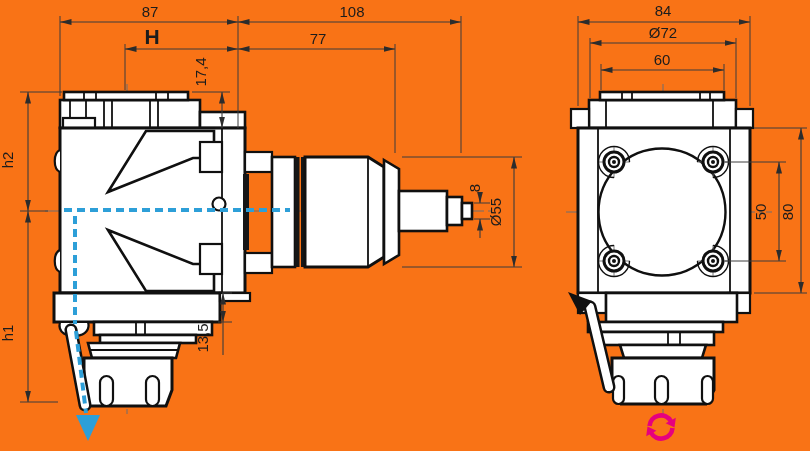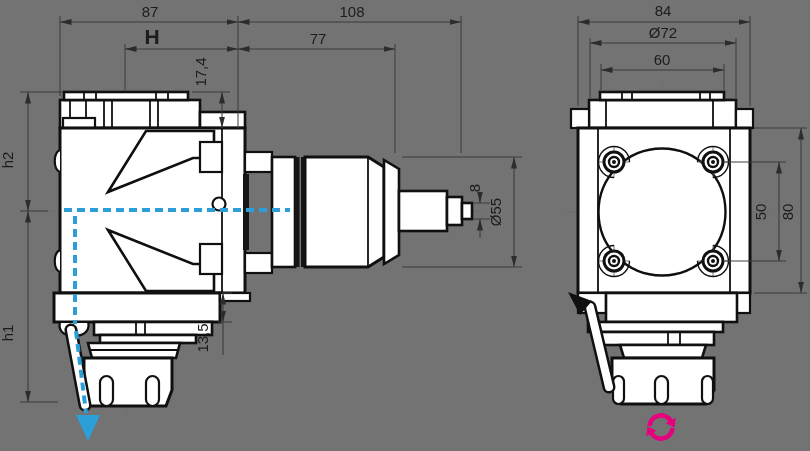--- a/index.html
+++ b/index.html
@@ -1,16 +1,16 @@
 <!DOCTYPE html>
 <html><head>
 <meta charset="utf-8">
 <style>
   html,body{margin:0;padding:0;background:#fff;}
-  .canvas{width:810px;height:451px;background:#737373;position:relative;overflow:hidden;}
+  .canvas{width:810px;height:451px;background:#f97316;position:relative;overflow:hidden;}
   svg{display:block;}
   .outline{fill:#fff;stroke:#101010;stroke-width:2.6;stroke-linejoin:miter;}
   .thick{stroke-width:3;}
   .med{fill:#fff;stroke:#101010;stroke-width:2.2;}
   .inner{fill:none;stroke:#101010;stroke-width:1.8;}
   .darkband{fill:#161616;stroke:none;}
   .dim{stroke:#3c3c3c;stroke-width:1.1;fill:none;}
   .ext{stroke:#3c3c3c;stroke-width:1;fill:none;}
   .cl{stroke:#6e6e6e;stroke-width:1;stroke-dasharray:14 4 3 4;fill:none;}
   .tick{stroke:#6e6e6e;stroke-width:0.9;fill:none;}

